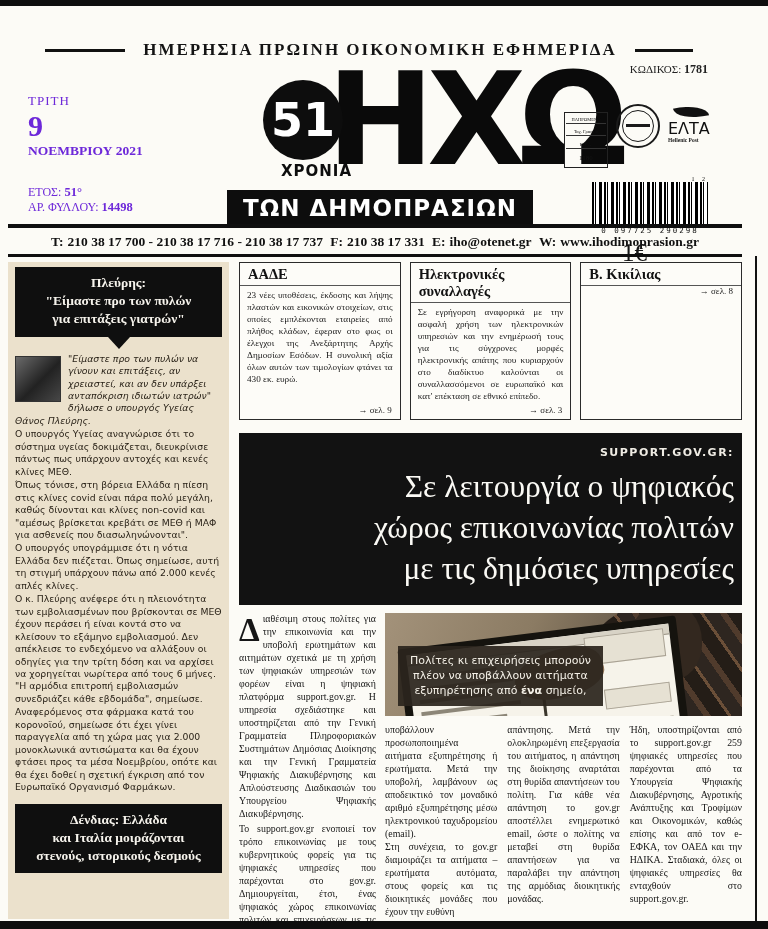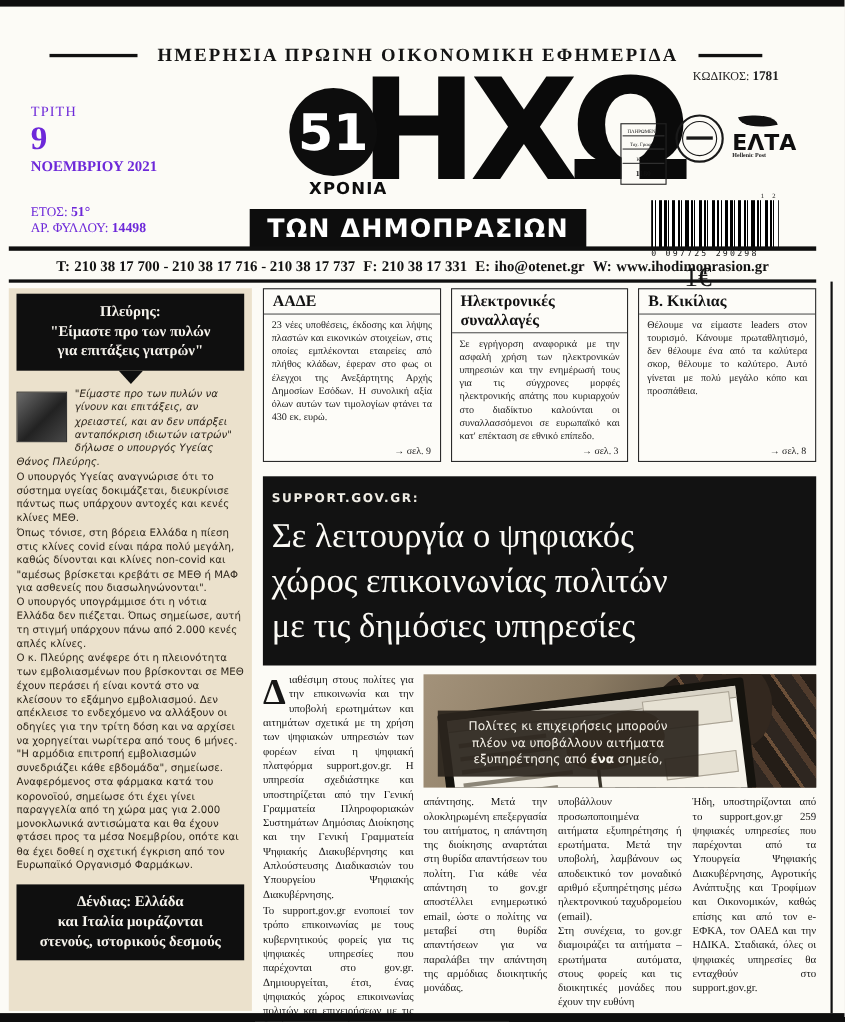--- a/index.html
+++ b/index.html
@@ -36,26 +36,26 @@
   .stamps-zone{position:absolute;right:44px;top:84px;width:160px;}
   .stamps-row{display:flex;align-items:center;gap:8px;}
   .stamp-box{width:40px;height:52px;border:1.5px solid #222;display:flex;flex-direction:column;justify-content:space-around;padding:1px;margin-top:28px;}
   .stamp-box div{font-size:4.5px;text-align:center;border-bottom:1px solid #333;line-height:1.6;color:#111;overflow:hidden;white-space:nowrap;}
   .stamp-box div:last-child{border-bottom:none;font-size:7px;font-weight:bold;}
   .round-stamp{width:40px;height:40px;border:2px solid #1a1a1a;border-radius:50%;position:relative;flex:0 0 auto;}
   .round-stamp::before{content:"";position:absolute;inset:4px;border:1.5px solid #1a1a1a;border-radius:50%;}
   .round-stamp::after{content:"";position:absolute;left:8px;right:8px;top:18px;height:3px;background:#1a1a1a;}
   .elta{position:relative;padding-top:12px;}
   .elta-bird{position:absolute;top:-4px;left:6px;width:34px;height:14px;background:#111;border-radius:0 100% 0 100%/0 100% 0 100%;transform:rotate(-12deg);}
-  .elta-name{font-family:"DejaVu Sans",sans-serif;font-weight:bold;font-size:20px;color:#0f0f0f;line-height:1;}
+  .elta-name{font-family:"DejaVu Sans",sans-serif;font-weight:normal;font-size:16px;color:#0f0f0f;line-height:1;}
   .elta-sub{font-size:5.5px;font-weight:bold;color:#222;}
   .barcode-wrap{margin-top:8px;margin-left:28px;width:116px;}
   .barcode-sup{font-size:6px;text-align:right;letter-spacing:3px;color:#111;}
   .barcode{height:44px;background:repeating-linear-gradient(90deg,#000 0 2px,#fff 2px 3px,#000 3px 4px,#fff 4px 7px,#000 7px 10px,#fff 10px 12px);}
-  .barcode-digits{font-family:"DejaVu Sans Mono",monospace;font-size:7.5px;letter-spacing:2px;text-align:left;color:#111;}
+  .barcode-digits{font-family:"DejaVu Sans Mono",monospace;font-size:7.5px;letter-spacing:2px;text-align:center;color:#111;}
   .price{margin:4px 0 0 58px;font-size:25px;color:#161616;}
 
   .mast-rule{position:absolute;left:8px;right:26px;top:224px;height:4px;background:#0f0f0f;}
   .contact-bar{position:absolute;left:8px;right:26px;top:231px;border-bottom:3px solid #0f0f0f;text-align:center;
     font-weight:bold;font-size:13.5px;color:#111;padding:3px 0 4px;}
   .contact-bar span{margin:0 2px;}
 
   
   .content{position:absolute;top:262px;left:8px;right:26px;bottom:10px;display:flex;gap:10px;}
 
@@ -73,21 +73,21 @@
 
   
   .main{flex:1;display:flex;flex-direction:column;min-width:0;}
   .teasers{display:flex;gap:9px;font-family:Liberation Serif, serif;}
   .teaser{flex:1;border:1.5px solid #2b2b2b;background:#fdfcf8;display:flex;flex-direction:column;min-height:97px;}
   .teaser-title{font-weight:bold;font-size:14.5px;color:#121212;padding:3px 8px 2px;border-bottom:1px solid #555;}
   .teaser-body{padding:4px 7px 2px;font-size:9.2px;line-height:1.3;text-align:justify;color:#191919;flex:1;}
   .teaser-page{text-align:right;font-size:9px;padding:0 8px 4px;color:#191919;}
 
   
-  .headline-box{margin-top:13px;background:#121212;color:#fbfaf5;text-align:left;padding:13px 8px 16px;}
+  .headline-box{margin-top:13px;background:#121212;color:#fbfaf5;text-align:right;padding:13px 8px 16px;}
   .kicker{font-family:"DejaVu Sans",sans-serif;font-weight:bold;font-size:11px;letter-spacing:1.5px;color:#efece4;}
   .headline{font-weight:normal;font-size:31.5px;line-height:1.3;margin-top:8px;white-space:pre-line;}
 
   .story{margin-top:8px;flex:1;display:flex;gap:9px;min-height:0;}
   .lead-col{width:137px;flex:0 0 auto;font-size:9.9px;line-height:1.31;text-align:justify;color:#161616;}
   .lead-col p{margin:0 0 2px;}
   .dropcap{float:left;font-size:33px;line-height:0.85;font-weight:bold;padding:3px 3px 0 0;}
   .story-right{flex:1;display:flex;flex-direction:column;min-width:0;}
 
   .photo{position:relative;height:211px;background:linear-gradient(115deg,#a3927a 0%,#8b7b63 38%,#605444 68%,#3a332b 100%);overflow:hidden;}
@@ -97,21 +97,21 @@
     border-radius:45% 0 0 18%/60% 0 0 25%;}
   .head{position:absolute;right:40px;top:-12px;width:72px;height:80px;background:#33281f;border-radius:50% 50% 45% 45%;}
   .laptop{position:absolute;left:22px;top:18px;width:295px;height:175px;transform:rotate(-7deg);}
   .lap-screen{width:280px;height:152px;background:#15130e;padding:7px 8px;box-sizing:border-box;border-radius:3px;}
   .lap-inner{width:100%;height:100%;background:#f6f3ea;position:relative;overflow:hidden;}
   .lap-bar{position:absolute;left:0;right:0;top:0;height:10px;background:#d8d3c6;border-bottom:1px solid #9a9486;}
   .lap-line{position:absolute;height:4px;background:#8c8678;}
   .lap-panel{position:absolute;background:#e6e1d3;border:1px solid #a9a294;}
   .hand{position:absolute;right:138px;bottom:18px;width:90px;height:48px;background:#8a6f55;border-radius:50% 50% 40% 60%;transform:rotate(-18deg);}
   .caption{position:absolute;left:13px;bottom:10px;background:rgba(43,37,29,0.93);color:#f4f0e7;
-    font-family:"DejaVu Sans",sans-serif;font-size:11px;line-height:1.38;text-align:center;padding:7px 28px 8px;}
+    font-family:"DejaVu Sans",sans-serif;font-size:11px;line-height:1.38;text-align:center;padding:7px 12px 8px;}
   .caption b{font-weight:bold;}
 
   .story-cols{margin-top:8px;display:flex;gap:10px;flex:1;}
   .story-col{flex:1;font-size:9.9px;line-height:1.31;text-align:justify;color:#161616;white-space:pre-line;}
 </style>
 </head>
 <body>
 
 <div class="page">
   <div class="top-edge"></div>
@@ -211,21 +211,20 @@
           <div class="teaser-body">23 νέες υποθέσεις, έκδοσης και λήψης πλαστών και εικονικών στοιχείων, στις οποίες εμπλέκονται εταιρείες από πλήθος κλάδων, έφεραν στο φως οι έλεγχοι της Ανεξάρτητης Αρχής Δημοσίων Εσόδων. Η συνολική αξία όλων αυτών των τιμολογίων φτάνει τα 430 εκ. ευρώ.</div>
           <div class="teaser-page">→ σελ. 9</div>
         </div>
         <div class="teaser">
           <div class="teaser-title">Ηλεκτρονικές συναλλαγές</div>
           <div class="teaser-body">Σε εγρήγορση αναφορικά με την ασφαλή χρήση των ηλεκτρονικών υπηρεσιών και την ενημέρωσή τους για τις σύγχρονες μορφές ηλεκτρονικής απάτης που κυριαρχούν στο διαδίκτυο καλούνται οι συναλλασσόμενοι σε ευρωπαϊκό και κατ' επέκταση σε εθνικό επίπεδο.</div>
           <div class="teaser-page">→ σελ. 3</div>
         </div>
         <div class="teaser">
           <div class="teaser-title">Β. Κικίλιας</div>
-          <div class="teaser-body">Θέλουμε να είμαστε leaders στον τουρισμό. Κάνουμε πρωταθλητισμό, δεν θέλουμε ένα από τα καλύτερα σκορ, θέλουμε το καλύτερο. Αυτό γίνεται με πολύ μεγάλο κόπο και προσπάθεια.</div>
           <div class="teaser-page">→ σελ. 8</div>
         </div>
       </div>
 
       <div class="headline-box">
         <div class="kicker">SUPPORT.GOV.GR:</div>
         <div class="headline">Σε λειτουργία ο ψηφιακός
 χώρος επικοινωνίας πολιτών
 με τις δημόσιες υπηρεσίες</div>
       </div>
@@ -261,23 +260,23 @@
 
             </div>
             <div class="hand"></div>
             <div class="caption">
               <div>Πολίτες κι επιχειρήσεις μπορούν</div>
               <div>πλέον να υποβάλλουν αιτήματα</div>
               <div><span>εξυπηρέτησης από </span><b>ένα</b><span> σημείο,</span></div>
             </div>
           </div>
           <div class="story-cols">
-            <div class="story-col">απάντησης. Μετά την ολοκληρωμένη επεξεργασία του αιτήματος, η απάντηση της διοίκησης αναρτάται στη θυρίδα απαντήσεων του πολίτη. Για κάθε νέα απάντηση το gov.gr αποστέλλει ενημερωτικό email, ώστε ο πολίτης να μεταβεί στη θυρίδα απαντήσεων για να παραλάβει την απάντηση της αρμόδιας διοικητικής μονάδας.</div>
             <div class="story-col">υποβάλλουν προσωποποιημένα αιτήματα εξυπηρέτησης ή ερωτήματα. Μετά την υποβολή, λαμβάνουν ως αποδεικτικό τον μοναδικό αριθμό εξυπηρέτησης μέσω ηλεκτρονικού ταχυδρομείου (email).
 Στη συνέχεια, το gov.gr διαμοιράζει τα αιτήματα – ερωτήματα αυτόματα, στους φορείς και τις διοικητικές μονάδες που έχουν την ευθύνη</div>
+            <div class="story-col">απάντησης. Μετά την ολοκληρωμένη επεξεργασία του αιτήματος, η απάντηση της διοίκησης αναρτάται στη θυρίδα απαντήσεων του πολίτη. Για κάθε νέα απάντηση το gov.gr αποστέλλει ενημερωτικό email, ώστε ο πολίτης να μεταβεί στη θυρίδα απαντήσεων για να παραλάβει την απάντηση της αρμόδιας διοικητικής μονάδας.</div>
             <div class="story-col">Ήδη, υποστηρίζονται από το support.gov.gr 259 ψηφιακές υπηρεσίες που παρέχονται από τα Υπουργεία Ψηφιακής Διακυβέρνησης, Αγροτικής Ανάπτυξης και Τροφίμων και Οικονομικών, καθώς επίσης και από τον e-ΕΦΚΑ, τον ΟΑΕΔ και την ΗΔΙΚΑ. Σταδιακά, όλες οι ψηφιακές υπηρεσίες θα ενταχθούν στο support.gov.gr.</div>
           </div>
         </div>
       </div>
 
     </div>
   </div>
 
   <div class="right-rule"></div>
   <div class="bottom-edge"></div>

